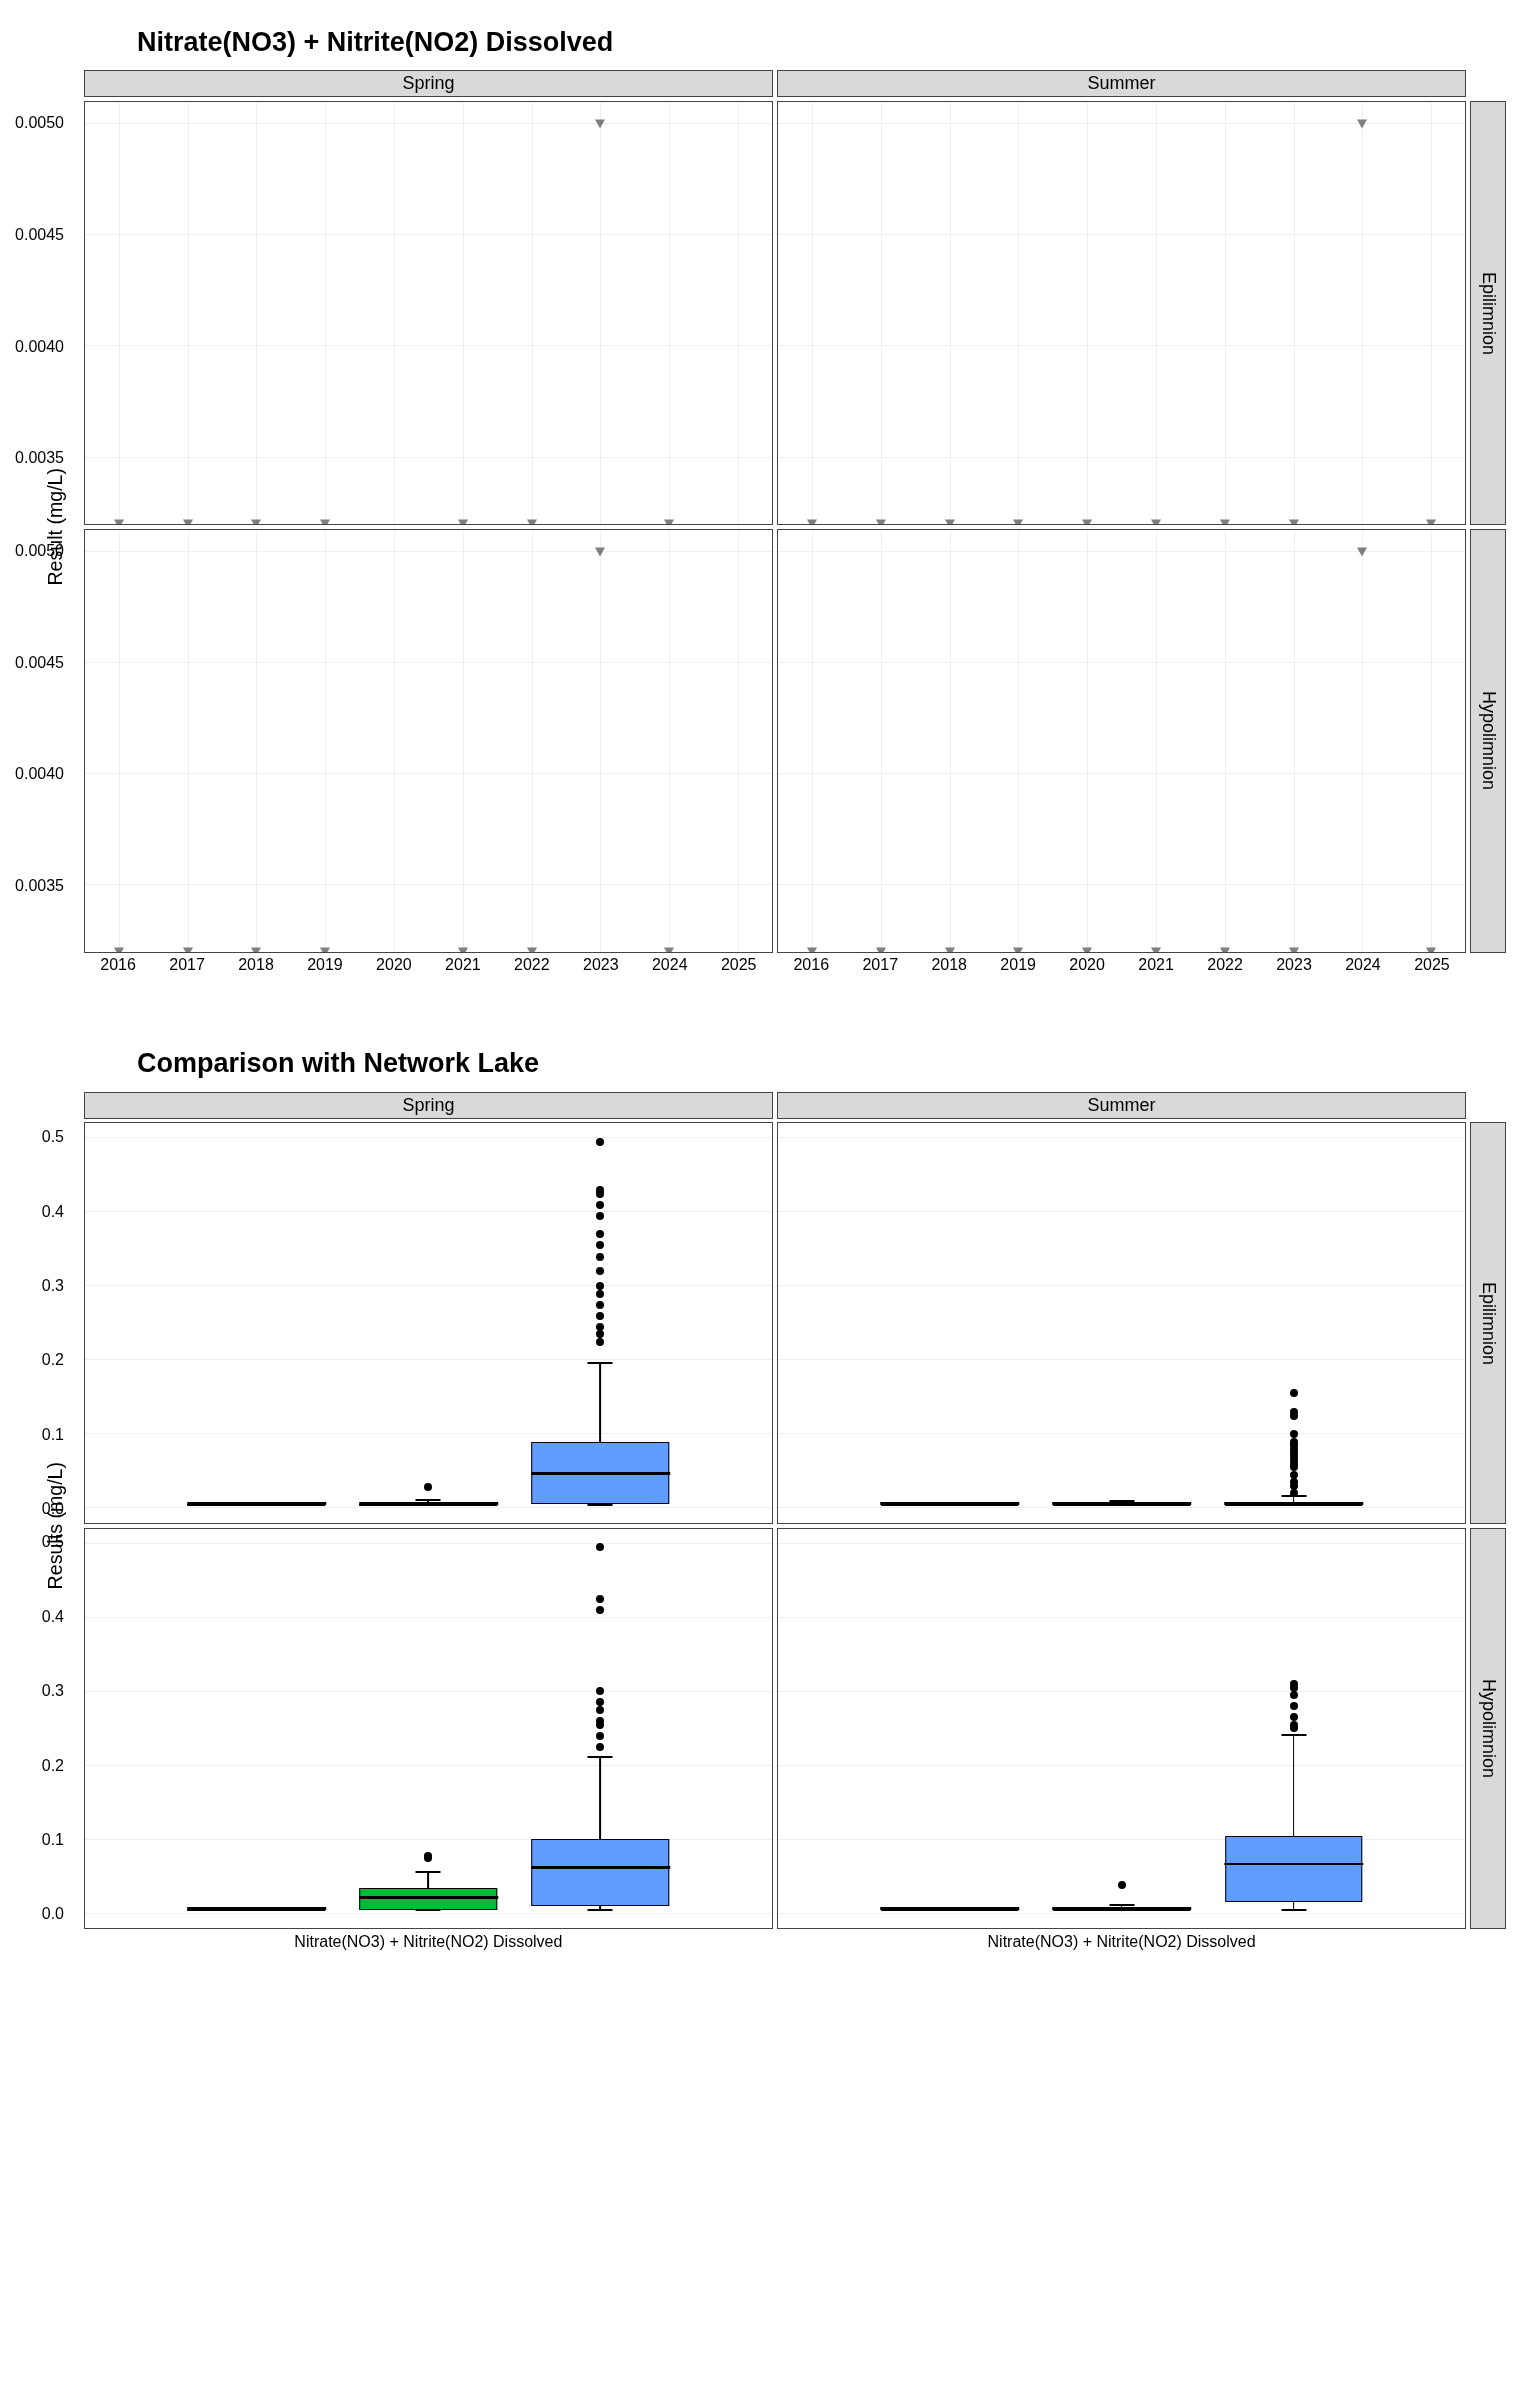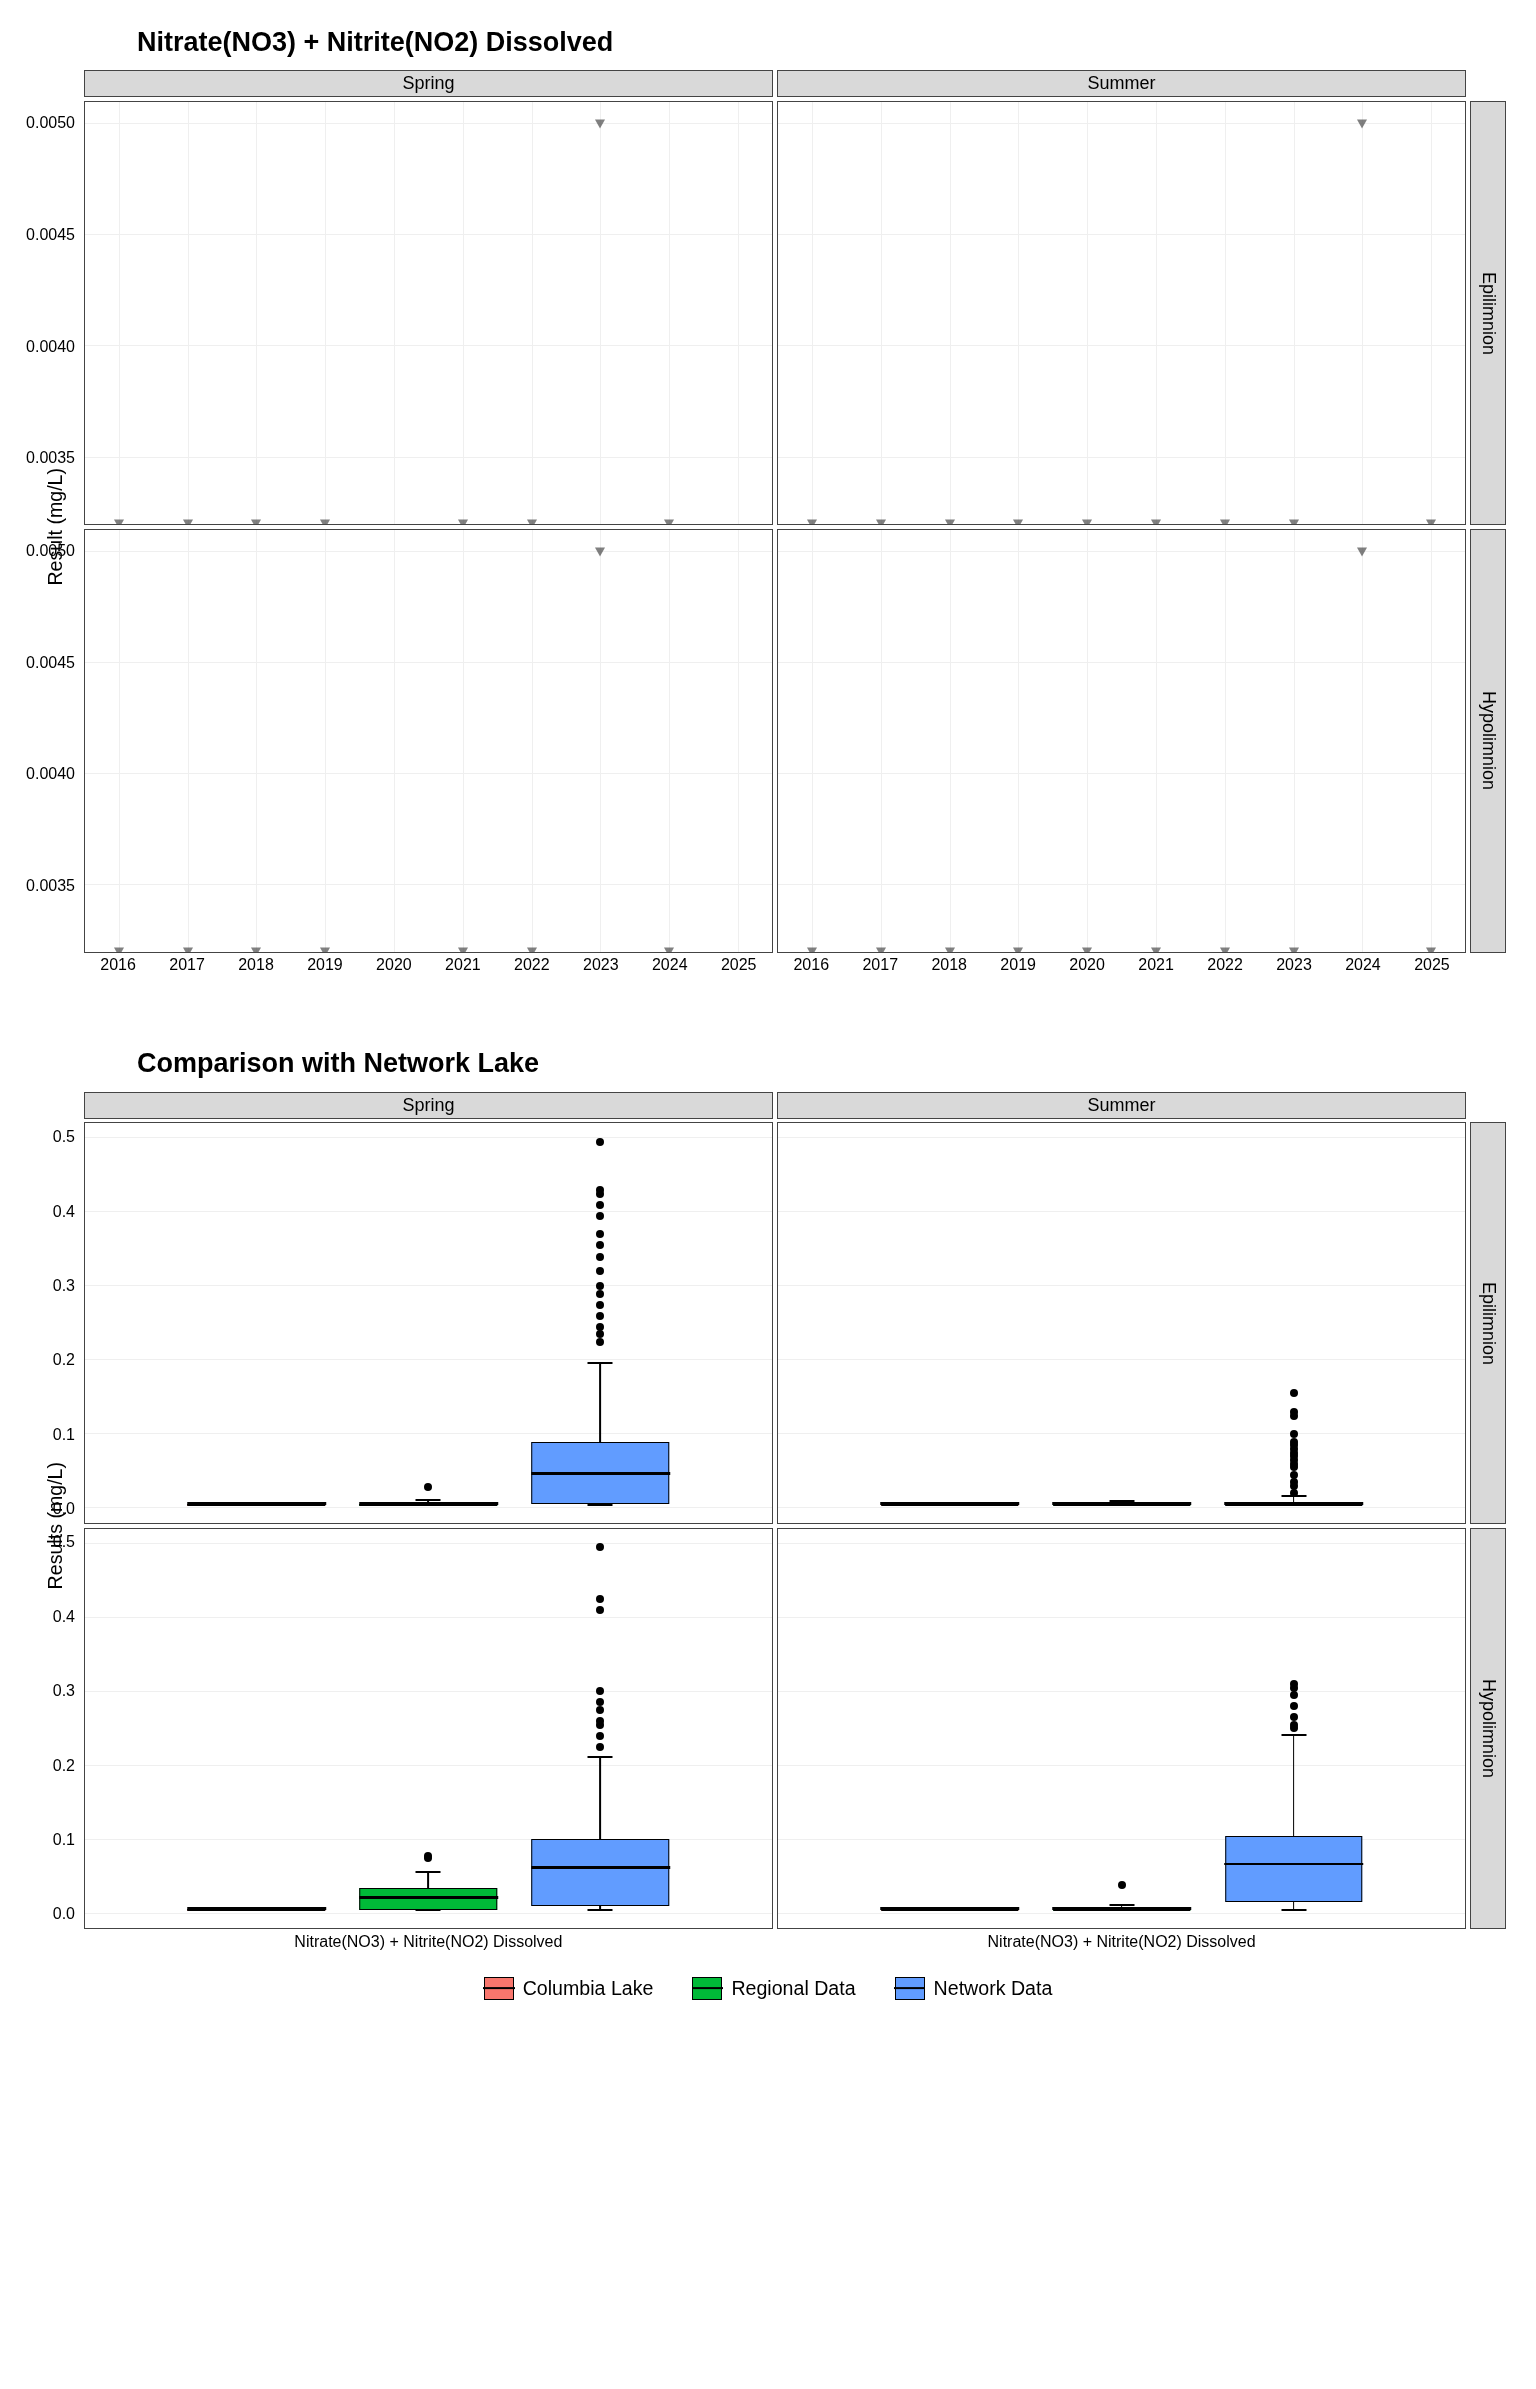--- a/index.html
+++ b/index.html
@@ -78,21 +78,21 @@
     font-size: 16px;
     white-space: nowrap;
   }
   .ytick-container {
     grid-column: 1;
     position: relative;
     width: 50px;
   }
   .ytick {
     position: absolute;
-    right: 5px;
+    right: 16px;
     transform: translateY(50%);
     font-size: 16px;
     white-space: nowrap;
   }
   
   .gv { position:absolute; top:0; bottom:0; width:0.9px; background:#efefef; }
   .gh { position:absolute; left:0; right:0; height:0.9px; background:#efefef; }
   
   .tri {
     position:absolute;
@@ -516,28 +516,14 @@
     <div class="ytick-container" id="yt2-1" style="grid-row:3;grid-column:1;position:relative">
         <div class="ytick" style="bottom: 3.7037%;">0.0</div>
         <div class="ytick" style="bottom: 22.2222%;">0.1</div>
         <div class="ytick" style="bottom: 40.7407%;">0.2</div>
         <div class="ytick" style="bottom: 59.2593%;">0.3</div>
         <div class="ytick" style="bottom: 77.7778%;">0.4</div>
         <div class="ytick" style="bottom: 96.2963%;">0.5</div>
       </div>
   </div>
 
-  <div class="legend">
-    <div class="legend-item">
-      <div class="swatch red"></div>
-      <span>Columbia Lake</span>
-    </div>
-    <div class="legend-item">
-      <div class="swatch green"></div>
-      <span>Regional Data</span>
-    </div>
-    <div class="legend-item">
-      <div class="swatch blue"></div>
-      <span>Network Data</span>
-    </div>
-  </div>
 </div>
 
 
 </body></html>

